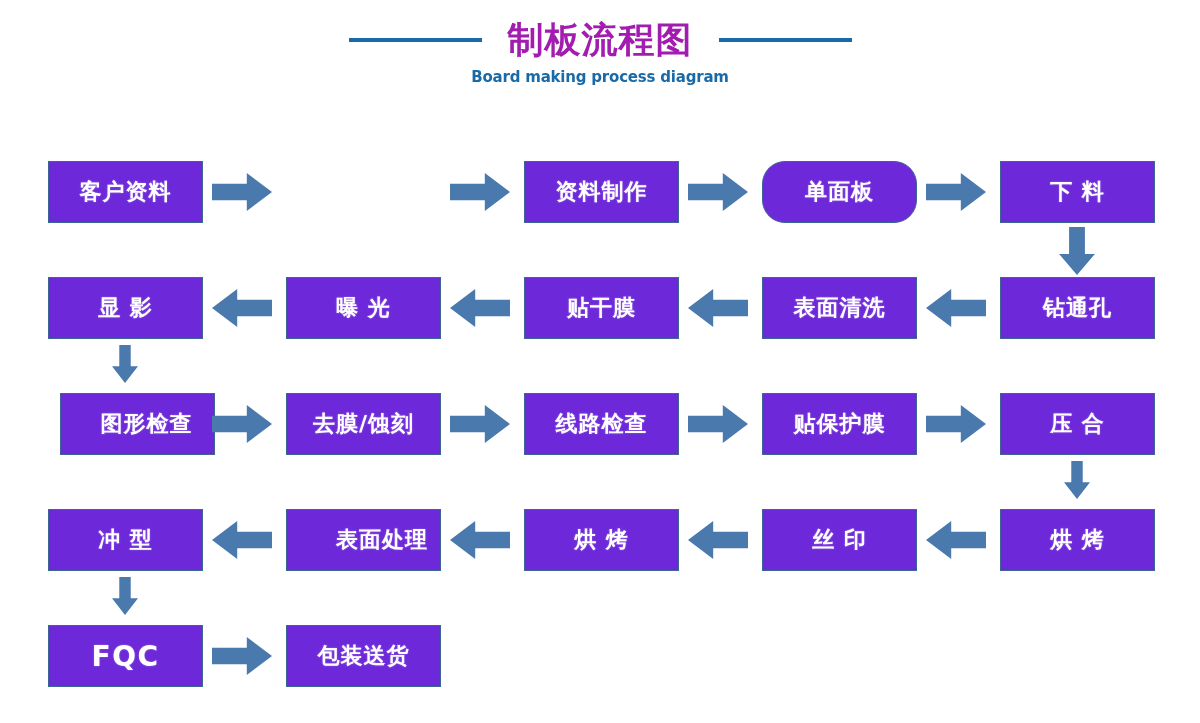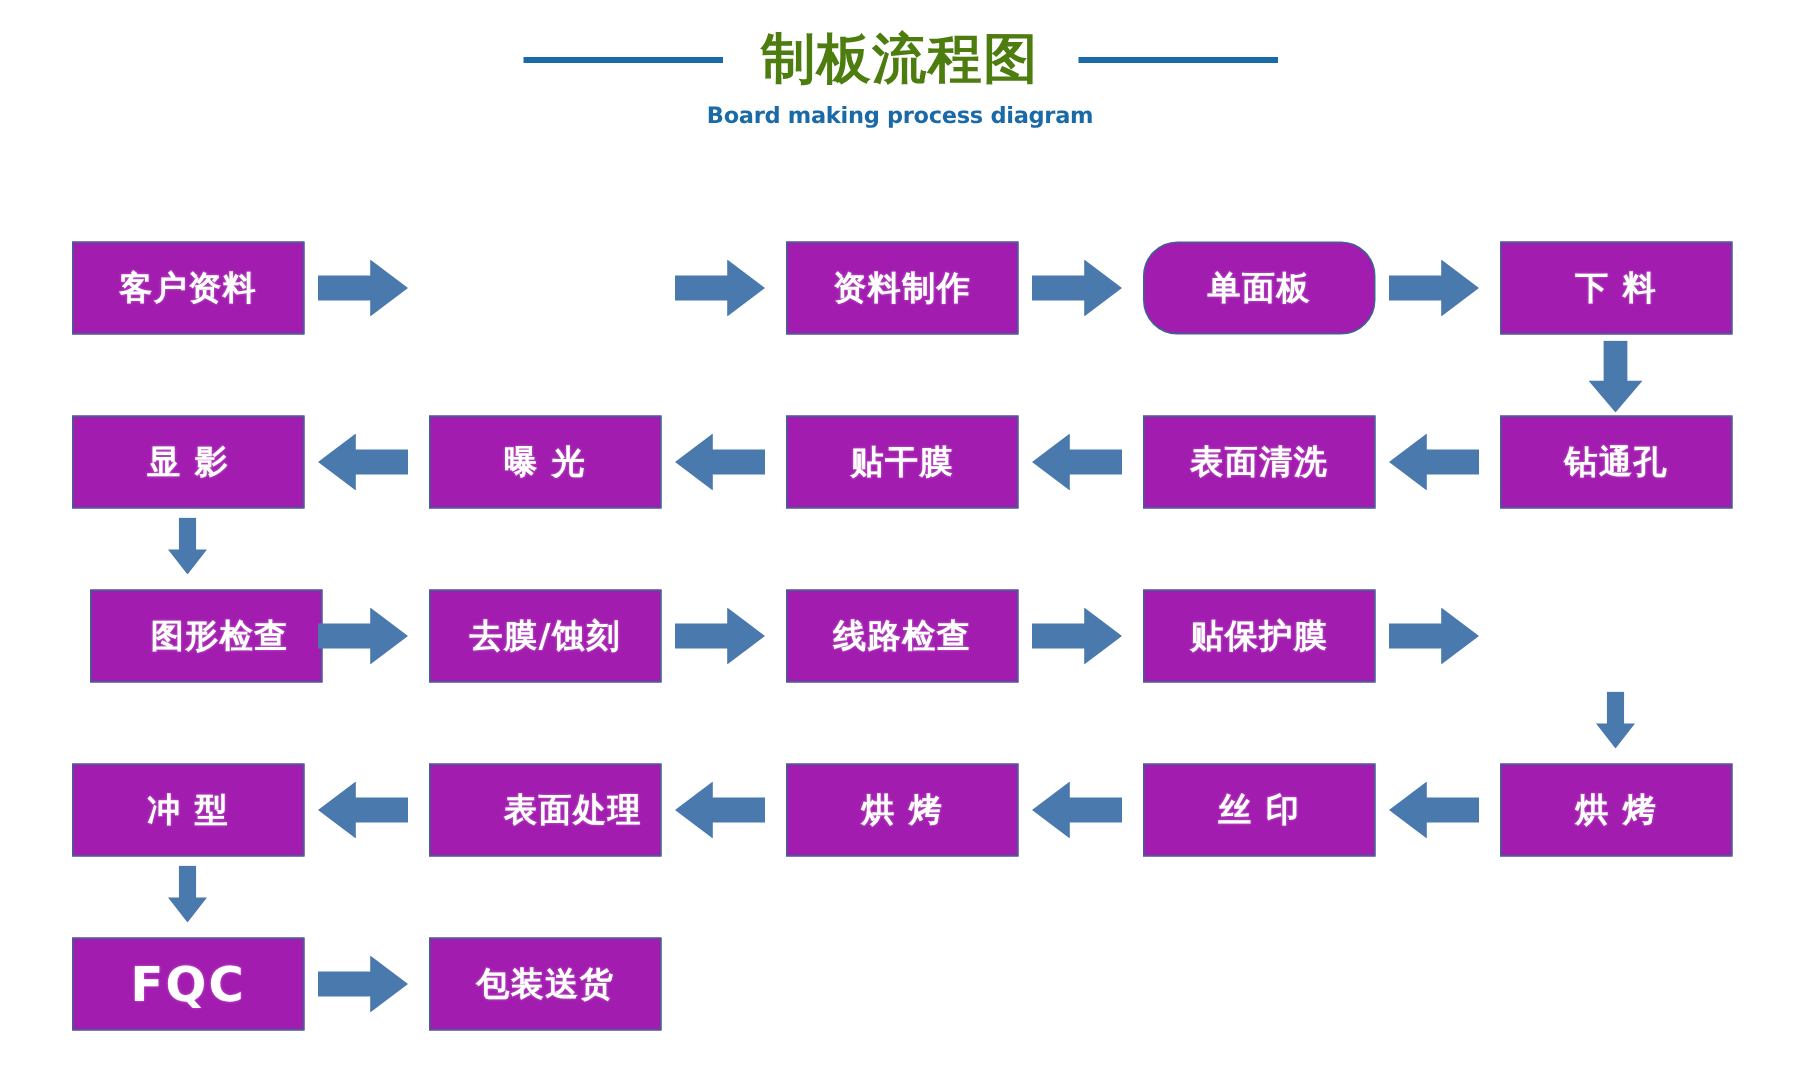--- a/index.html
+++ b/index.html
@@ -34,21 +34,21 @@
     gap: 26px;
   }
   .deco-line {
     width: 133px;
     height: 4px;
     background: #1a6aa8;
   }
   .main-title {
     font-size: 36px;
     font-weight: bold;
-    color: #4d7c0f;
+    color: #a21caf;
     letter-spacing: 1px;
     line-height: 44px;
     white-space: nowrap;
   }
   .subtitle {
     position: absolute;
     left: 0;
     top: 68px;
     width: 1200px;
     text-align: center;
@@ -63,35 +63,35 @@
     position: absolute;
     left: 0;
     top: 0;
     width: 1200px;
     height: 723px;
   }
   .node {
     position: absolute;
     width: 155px;
     height: 62px;
-    background: #a21caf;
+    background: #6d28d9;
     border: 1px solid #3c6494;
     box-sizing: border-box;
     display: flex;
     align-items: center;
     justify-content: center;
     color: #ffffff;
     font-size: 22px;
     font-weight: bold;
     letter-spacing: 1px;
     text-shadow: 0 0 2px rgba(255,255,255,0.35);
     white-space: nowrap;
   }
   .node.latin {
-    font-size: 32px;
+    font-size: 28px;
     letter-spacing: 1.5px;
   }
 
   
   .arrow-h {
     position: absolute;
     width: 60px;
     height: 38px;
     background: #4a79ad;
   }
@@ -153,20 +153,21 @@
   <div class="arrow-v small" style="left:112px; top:345px;"></div>
 
   <div class="node" style="left:60px;  top:393px;padding-left:18px;">图形检查</div>
   <div class="arrow-h right" style="left:212px; top:405px;"></div>
   <div class="node" style="left:286px; top:393px;">去膜/蚀刻</div>
   <div class="arrow-h right" style="left:450px; top:405px;"></div>
   <div class="node" style="left:524px; top:393px;">线路检查</div>
   <div class="arrow-h right" style="left:688px; top:405px;"></div>
   <div class="node" style="left:762px; top:393px;">贴保护膜</div>
   <div class="arrow-h right" style="left:926px; top:405px;"></div>
+  <div class="node" style="left:1000px; top:393px;">压 合</div>
 
   <div class="arrow-v small" style="left:1064px; top:461px;"></div>
 
   <div class="node" style="left:48px;  top:509px;">冲 型</div>
   <div class="arrow-h left" style="left:212px; top:521px;"></div>
   <div class="node" style="left:286px; top:509px;padding-left:37px;">表面处理</div>
   <div class="arrow-h left" style="left:450px; top:521px;"></div>
   <div class="node" style="left:524px; top:509px;">烘 烤</div>
   <div class="arrow-h left" style="left:688px; top:521px;"></div>
   <div class="node" style="left:762px; top:509px;">丝 印</div>

